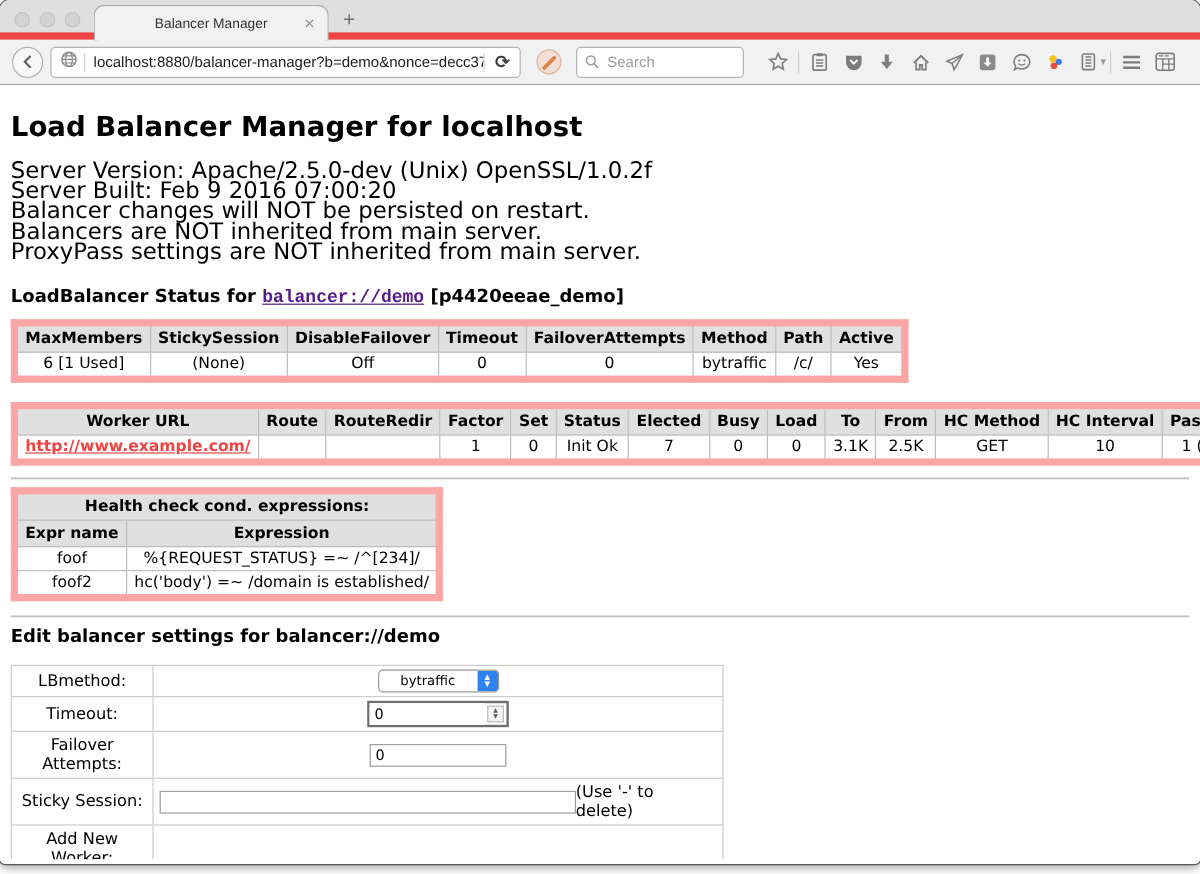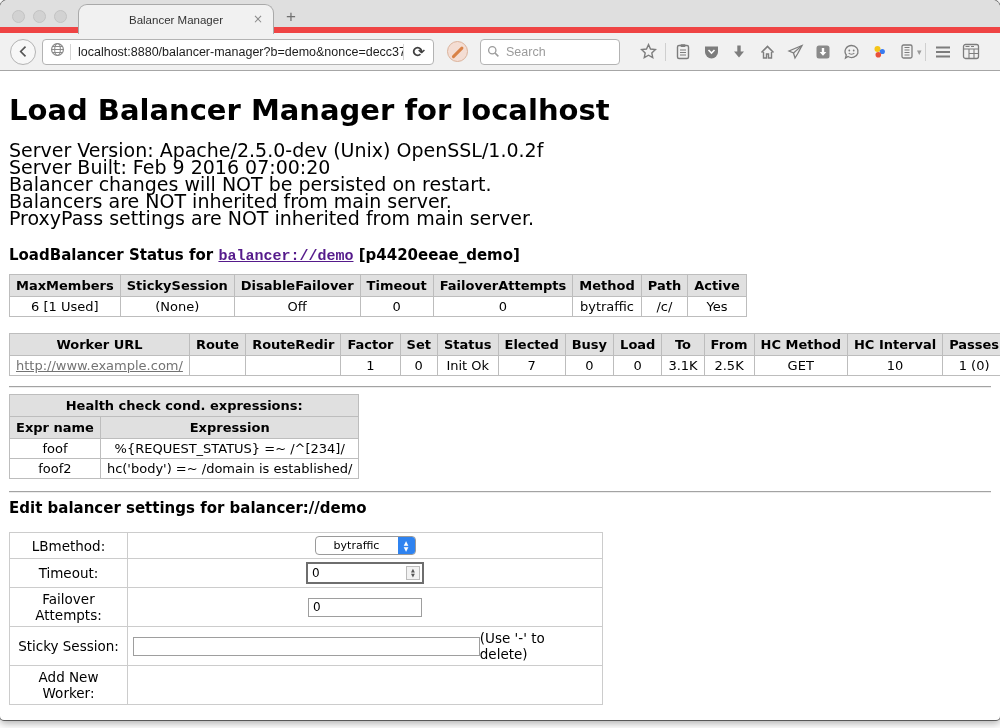--- a/index.html
+++ b/index.html
@@ -38,30 +38,30 @@
   .searchbar { width:140px; height:26px; background:#fff; border:1px solid #b3b3b3; border-radius:4px; display:flex; align-items:center; padding:0 6px; flex:none; }
   .search-placeholder { font-size:12.5px; color:#9b9b9b; margin-left:6px; font-family:"Liberation Sans",sans-serif; }
   .toolbar-icons { display:flex; align-items:center; margin-left:14px; gap:0; color:#7d7d7d; }
   .ticon { width:28px; display:flex; justify-content:center; align-items:center; color:#7d7d7d; }
   .ticon svg { display:block; }
   .caret { font-size:9px; color:#9a9a9a; margin-left:-4px; }
   .isep { width:1px; height:18px; background:#cfcfcf; margin:0 3px; }
 
   
   .content { padding:0 9px; background:#fff; height:645px; overflow:hidden; color:#000; }
-  h1.page-title { font-size:29px; margin:22px 0 15px 0; letter-spacing:0; }
+  h1.page-title { font-size:23px; margin:22px 0 15px 0; letter-spacing:0; }
   .info { font-size:19px; line-height:17px; }
   h3.section { font-size:15px; margin:19px 0 0 0; }
   h3.section a { color:#551a8b;font-family:Liberation Mono, monospace; }
-  a.worker-link { color:#737373; font-size:13px; }
+  a.worker-link { color:#ef4444; font-size:13px;font-weight:bold; }
 
   table.d { border-collapse:collapse; margin-top:9px; font-size:13px; }
   table.d th, table.d td { border:1px solid #bdbdbd; padding:2px 6px; text-align:center; white-space:nowrap; }
   table.d th { background:#e0e0e0; font-weight:bold; padding:3px 6px; }
-  table.d { border:1px solid #fca5a5; }
+  table.d { border:6px solid #fca5a5; }
   td.left { text-align:left; }
 
   hr.rule { border:none; border-top:1px solid #a3a3a3; border-bottom:1px solid #ececec; margin:10px 0 6px 0; }
 
   
   table.form { border-collapse:collapse; font-size:13.5px; margin-top:15px; width:594px; border:1px solid #9e9e9e; }
   table.form td { border:1px solid #cccccc; padding:3px 4px; }
   td.flabel { width:118px; text-align:center; }
   .cflex { display:flex; align-items:center; }
   .ccenter { display:flex; align-items:center; justify-content:center; }

